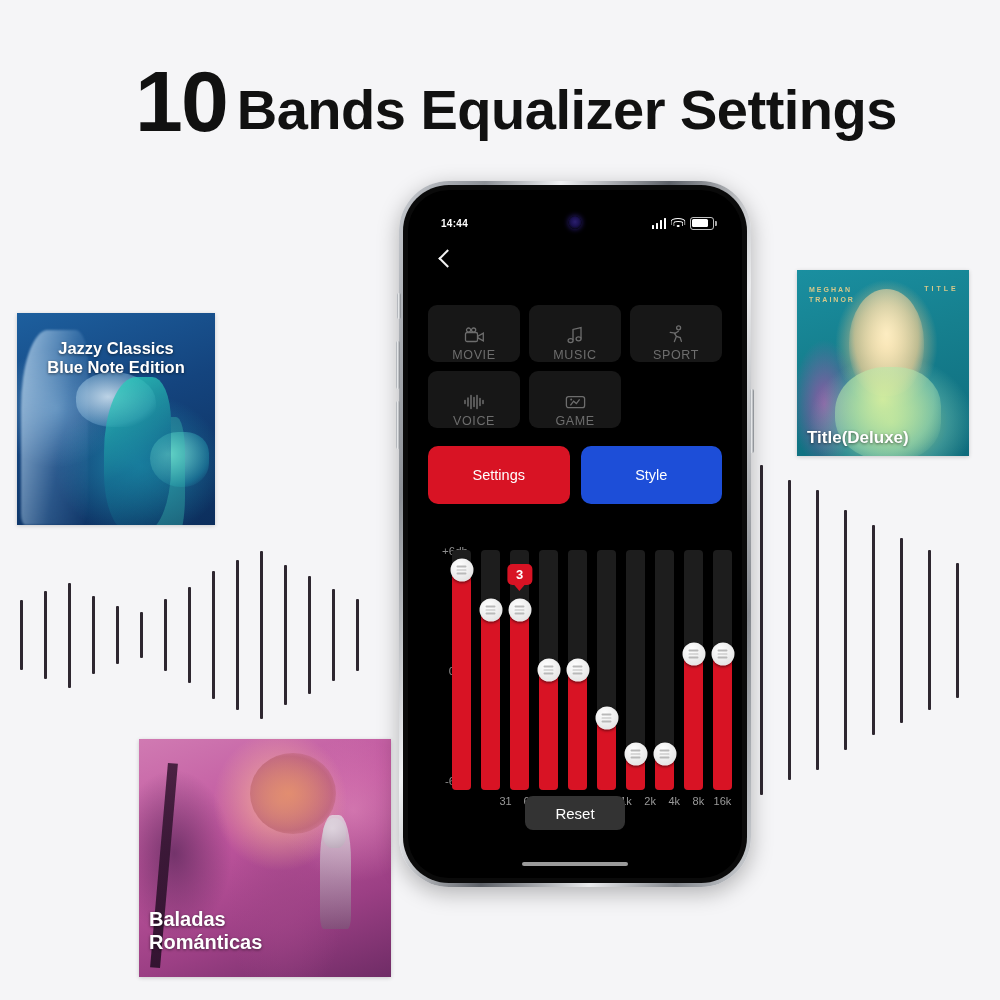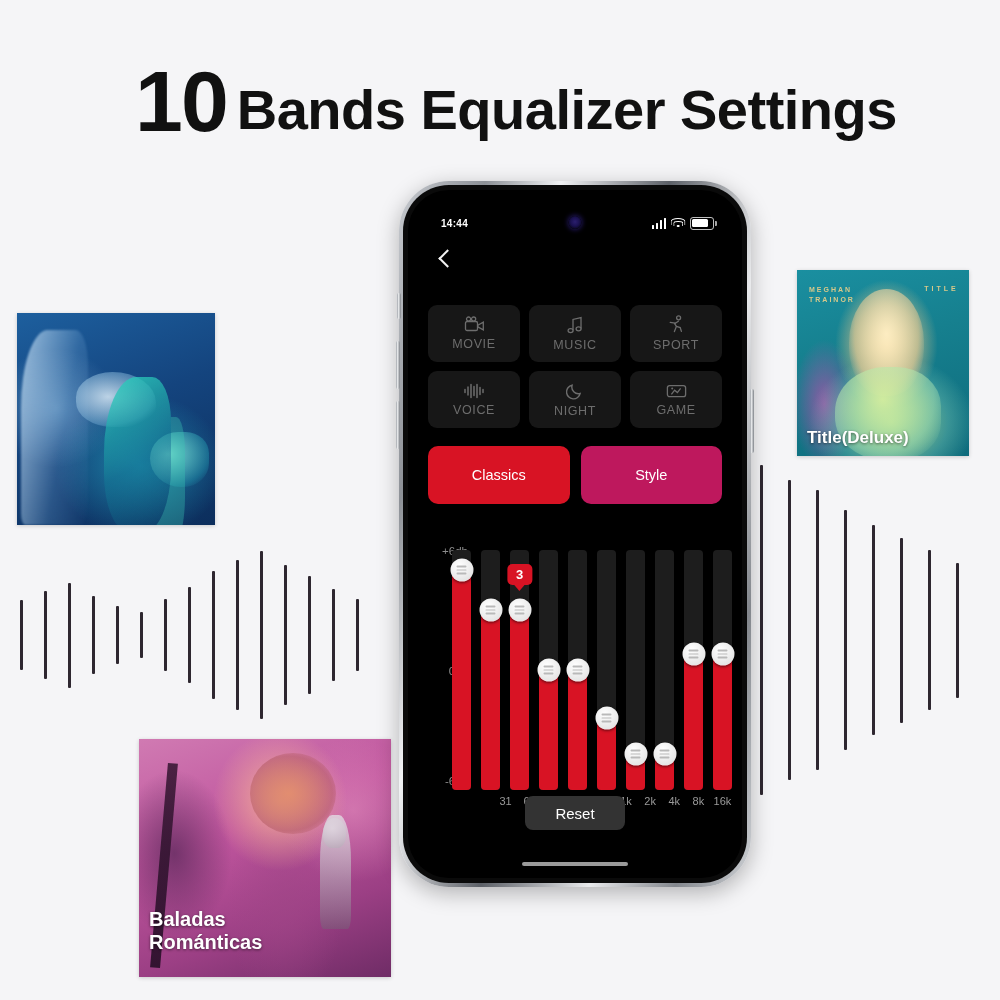--- a/index.html
+++ b/index.html
@@ -198,39 +198,39 @@
     transform:rotate(45deg);
   }
 
   
   .presets{
     position:absolute;left:20px;top:115px;right:20px;
     display:grid;grid-template-columns:repeat(3,1fr);gap:9px;
   }
   .preset{
     height:57px;border-radius:9px;background:#171717;
-    display:flex;flex-direction:column;align-items:center;justify-content:center;gap:4px;
+    display:flex;flex-direction:column;align-items:center;justify-content:flex-end;gap:4px;
     cursor:pointer;
   }
   .preset .plabel{
     font-size:12.5px;color:#6d6d6d;letter-spacing:.6px;
   }
   .preset svg{display:block;}
 
   
   .modes{
     position:absolute;left:20px;top:256px;right:20px;
     display:grid;grid-template-columns:1fr 1fr;gap:11px;
   }
   .mode{
     height:58px;border-radius:10px;display:flex;align-items:center;justify-content:center;
     font-size:14.5px;color:#fff;cursor:pointer;
   }
   .mode.active{background:#d81324;}
-  .mode.idle{background:#be185d;}
+  .mode.idle{background:#1d4ed8;}
 
   
   .eq{position:absolute;left:0;top:360px;width:100%;height:265px;}
   .dblabels{position:absolute;left:14px;top:0;width:46px;height:240px;}
   .dblabels span{
     position:absolute;right:0;font-size:11.5px;color:#8d8d8d;white-space:nowrap;
   }
   .db-top{top:-5px;}
   .db-mid{top:115px;}
   .db-bot{top:225px;}
@@ -326,20 +326,22 @@
       <div class="wbar" style="height: 185px; left: 140px; top: 137.5px;"></div>
       <div class="wbar" style="height: 160px; left: 168px; top: 150px;"></div>
       <div class="wbar" style="height: 135px; left: 196px; top: 162.5px;"></div>
     </div>
 
   <div class="card" style="left:17px;top:313px;width:198px;height:212px;">
     <div class="art jazz-art">
       <div class="jazz-hand"></div>
       <div class="jazz-bell"></div>
     </div>
+    <div class="cap" style="top:26px;left:0;width:198px;text-align:center;font-size:16.5px;white-space:pre-line;">Jazzy Classics
+Blue Note Edition</div>
   </div>
 
   <div class="card" style="left:797px;top:270px;width:172px;height:186px;">
     <div class="art title-art"></div>
     <div class="ta-name">MEGHAN
 TRAINOR</div>
     <div class="ta-title">TITLE</div>
     <div class="cap" style="bottom:8px;font-size:17px;">Title(Deluxe)</div>
   </div>
 
@@ -425,43 +427,35 @@
 
         <div class="preset">
           <span>
             <svg width="22" height="16" viewBox="0 0 22 16" stroke="#6d6d6d" stroke-width="1.5" stroke-linecap="round">
               <path d="M2 6.5v3M5 4v8M8 1.5v13M11 3.5v9M14 1.5v13M17 4.5v7M20 6.5v3"></path>
             </svg>
           </span>
           <span class="plabel">VOICE</span>
         </div>
 
-        <div class="preset">
-          <span>
-            <svg width="18" height="18" viewBox="0 0 18 18" fill="none" stroke="#6d6d6d" stroke-width="1.4">
-              <path d="M14.2 11.4A6.6 6.6 0 0 1 6.1 3.2 6.9 6.9 0 1 0 14.2 11.4Z"></path>
-            </svg>
-          </span>
-          <span class="plabel">NIGHT</span>
-        </div>
 
         <div class="preset">
           <span>
             <svg width="21" height="16" viewBox="0 0 21 16" fill="none" stroke="#6d6d6d" stroke-width="1.3">
               <rect x="1.4" y="2.6" width="18.2" height="11" rx="2.2"></rect>
               <path d="M5.4 11.4 L8.6 7.2 L11.4 9.6 L14.6 5.4"></path>
               <circle cx="6.2" cy="5.6" r="1" fill="#6d6d6d" stroke="none"></circle>
             </svg>
           </span>
           <span class="plabel">GAME</span>
         </div>
       </div>
 
       <div class="modes">
-        <div class="mode active">Classics</div>
+        <div class="mode active">Settings</div>
         <div class="mode idle">Style</div>
       </div>
 
       <div class="eq">
         <div class="dblabels">
           <span class="db-top">+6db</span>
           <span class="db-mid">0db</span>
           <span class="db-bot">-6db</span>
         </div>
         <div class="bars" id="eq-bars">

